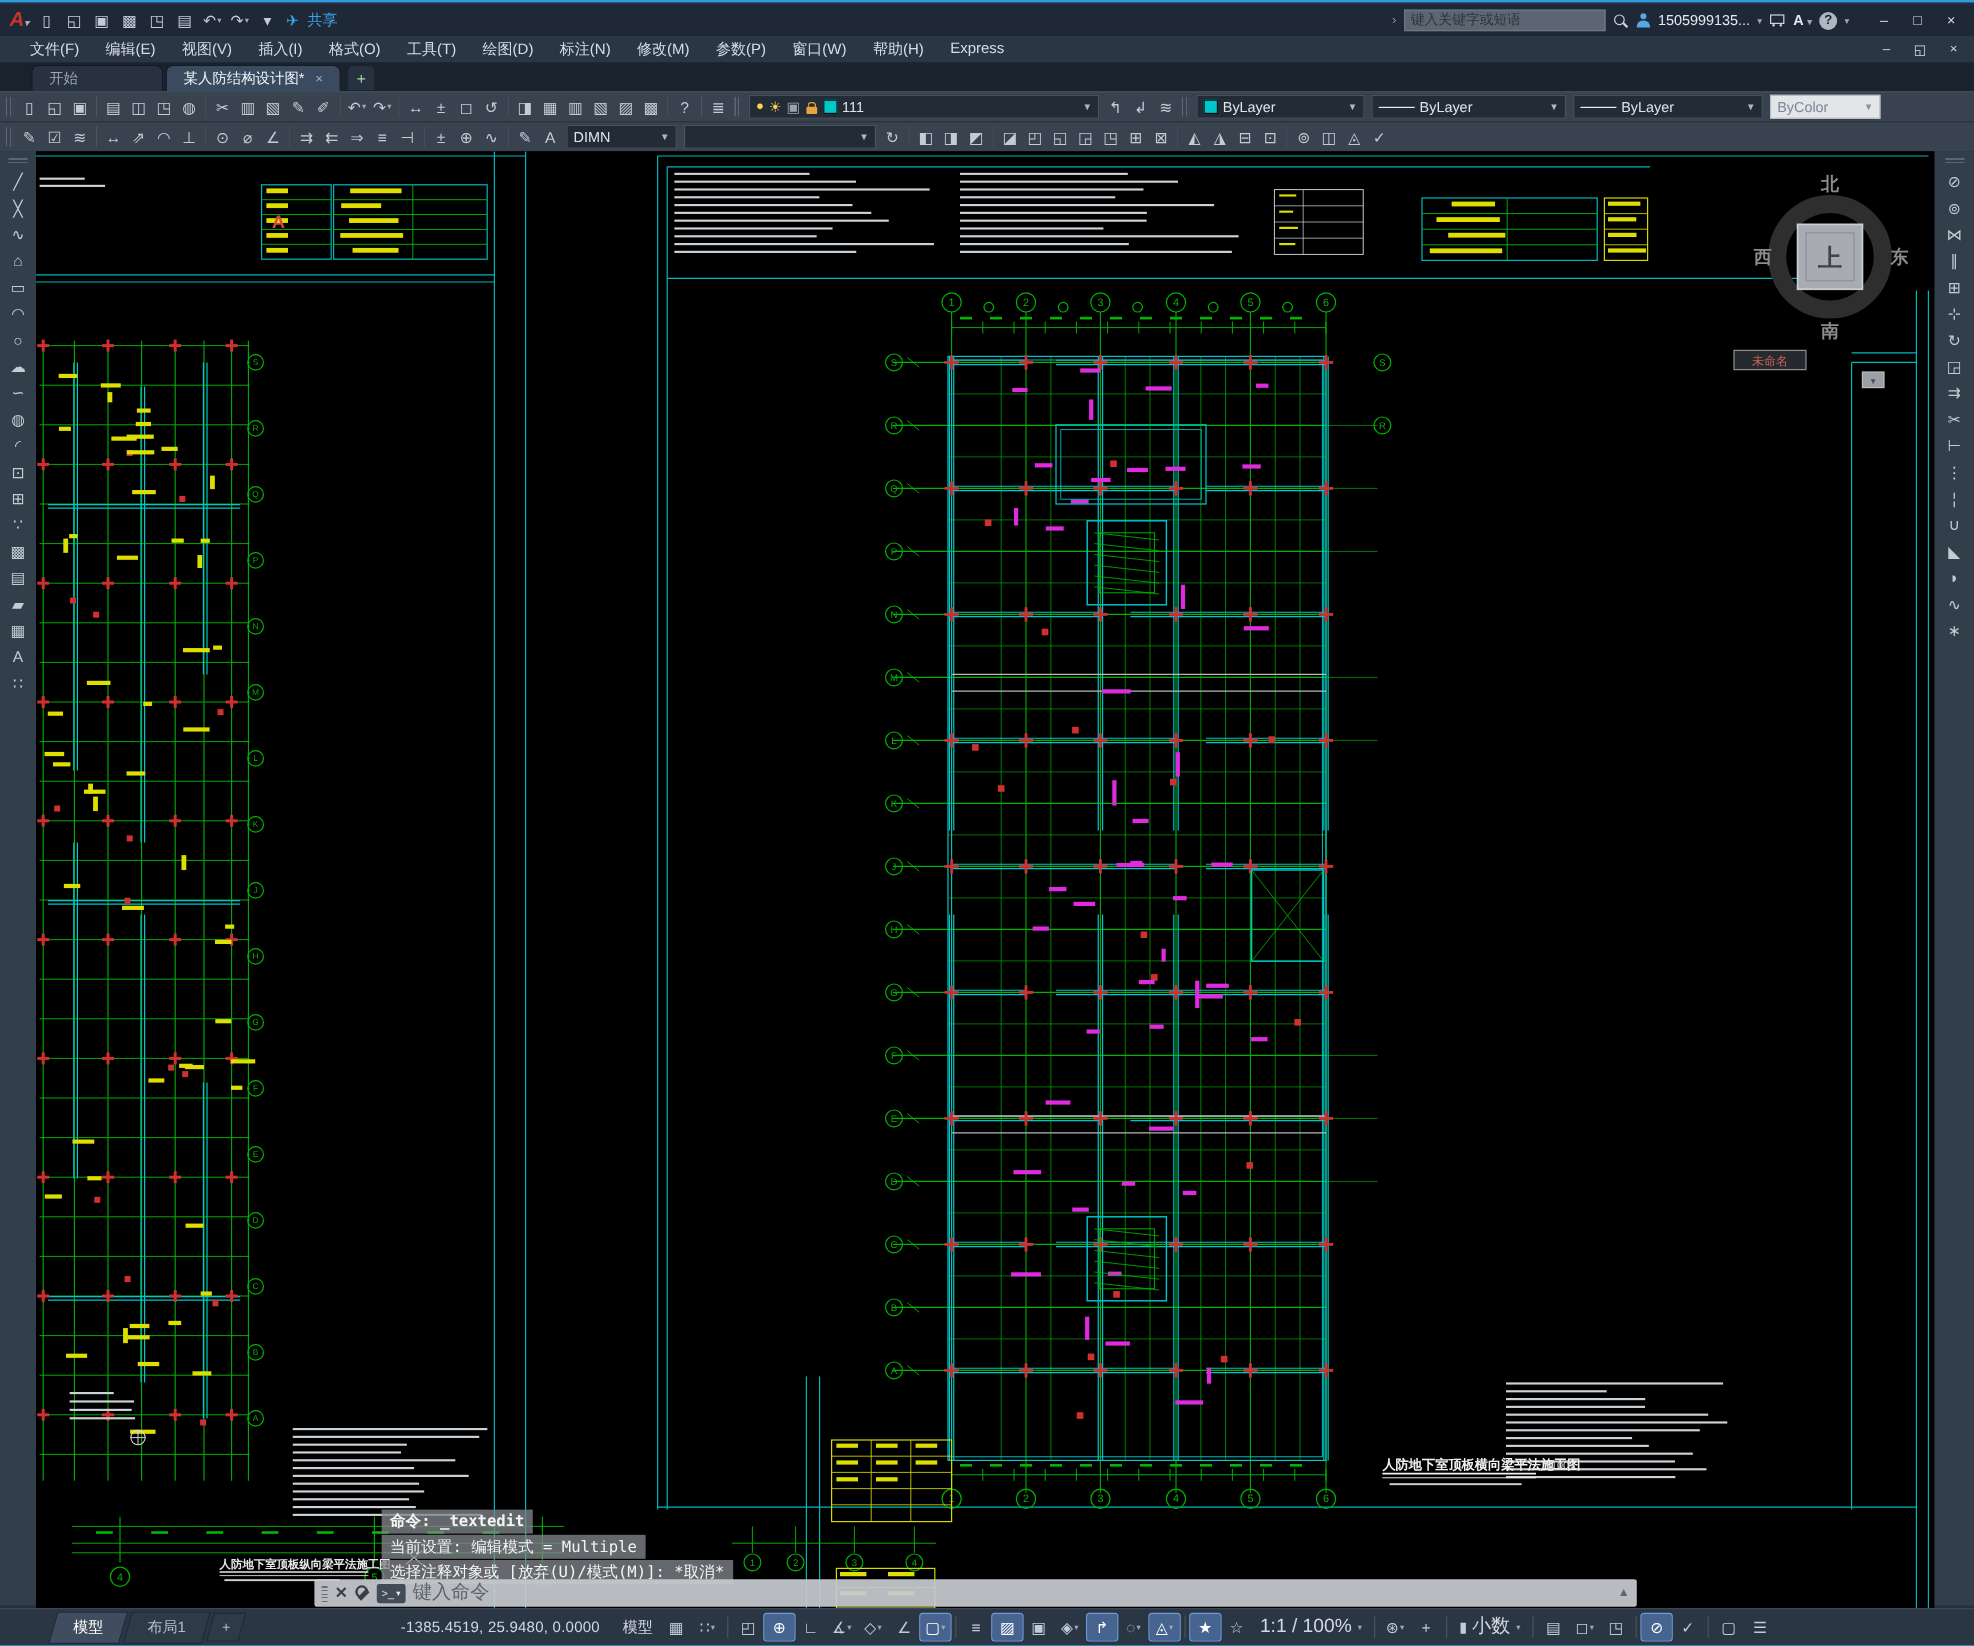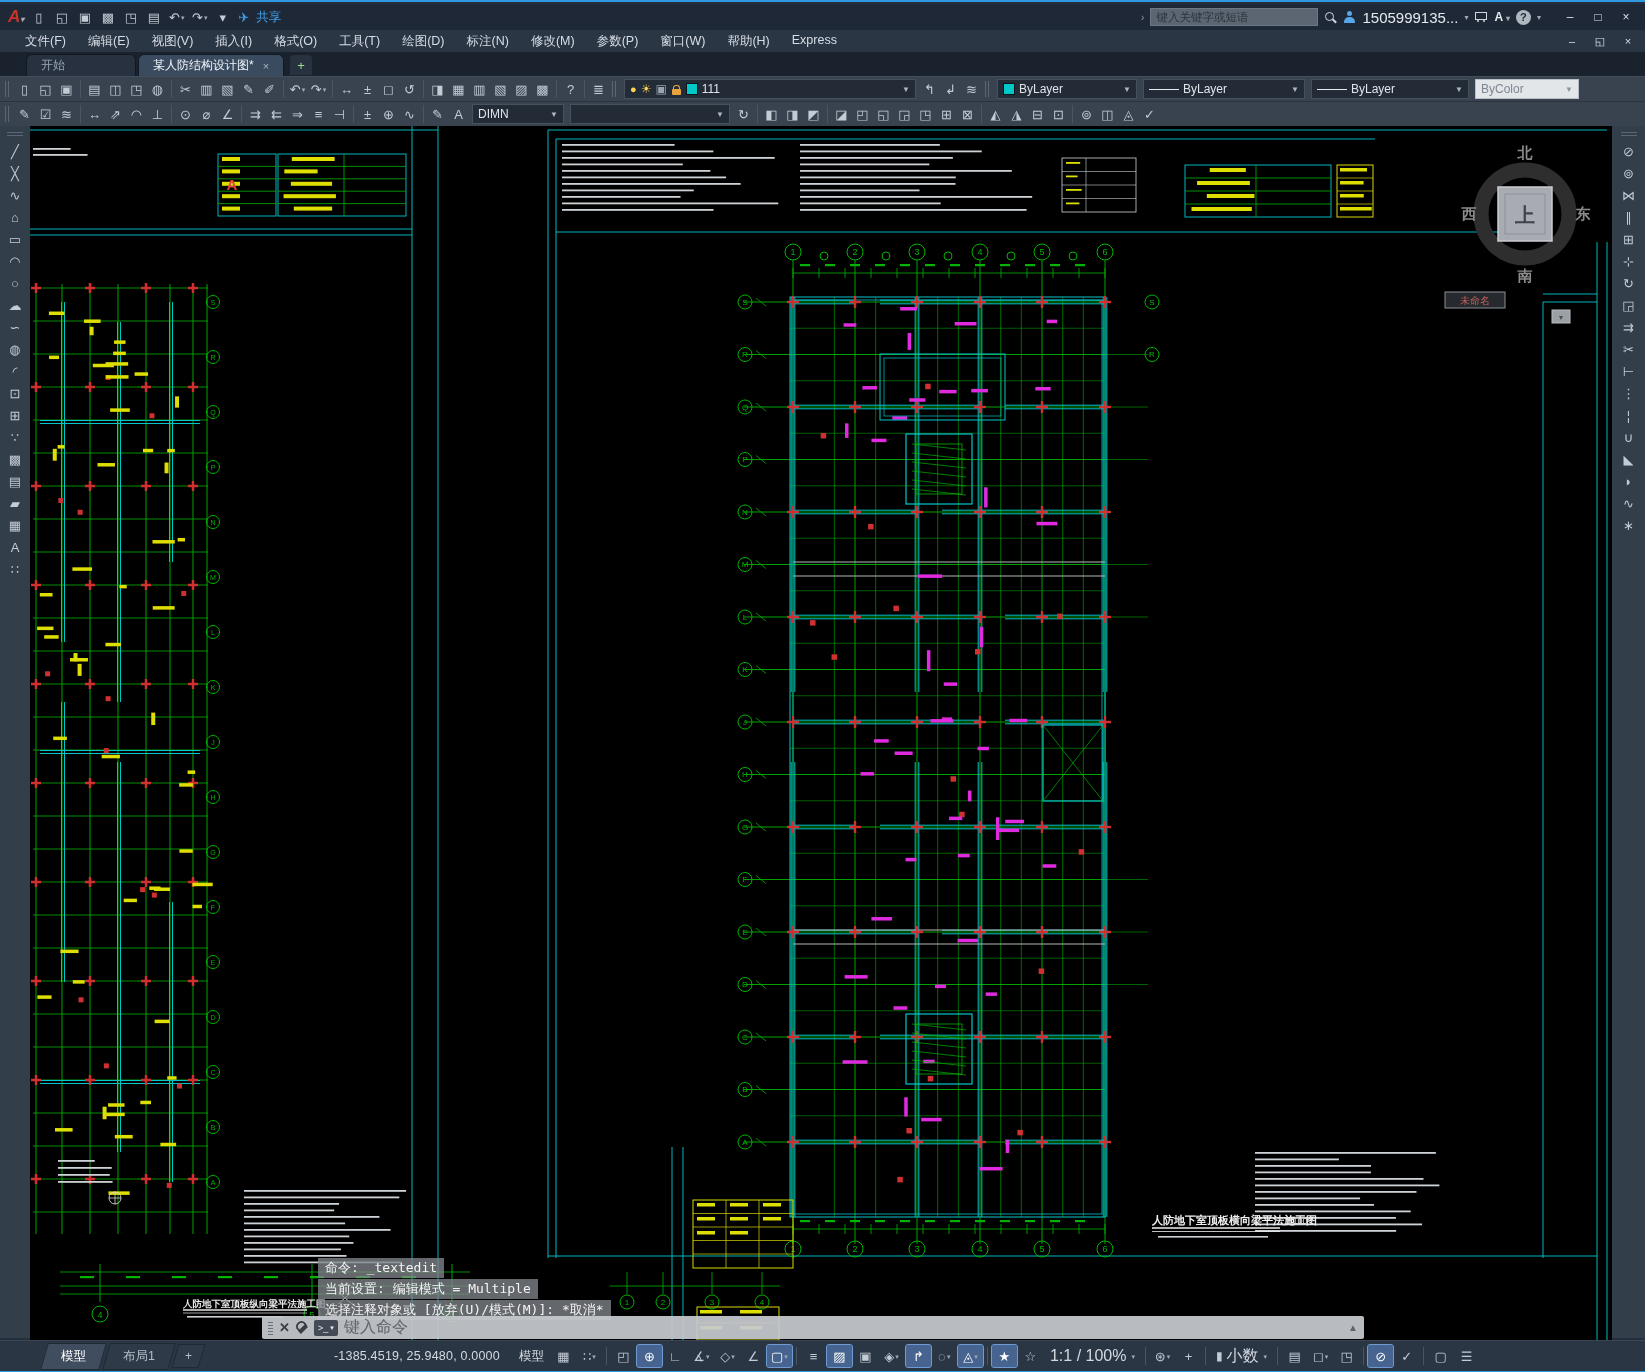--- a/index.html
+++ b/index.html
@@ -16,21 +16,21 @@
     color:#c3cbd5; font-size:13px; line-height:1; cursor:default; border-radius:2px; }
   .icon .caret { font-size:7px; margin-left:1px; color:#9fa8b3; }
   .icon.active { background:#46648f; outline:1px solid #6f9bd4; color:#fff; }
   .share-lbl { color:#3f9fe8; margin-left:2px; font-size:12.5px; }
   .title-center { position:absolute; left:0; right:0; text-align:center; font-size:12.5px; color:#e8edf3; pointer-events:none; }
   .title-center b { font-weight:normal; margin-left:14px; }
   .tb-right { margin-left:auto; display:flex; align-items:center; gap:6px; padding-right:6px; }
   .searchbox { width:168px; height:18px; background:#5c6672; border:1px solid #6d7884; color:#262c33;
     font-size:11.5px; padding:0 5px; }
   .searchbox::placeholder { color:#2c333c; opacity:1; }
-  .acct { color:#e4e9ef; font-size:15px; }
+  .acct { color:#e4e9ef; font-size:12px; }
   .winbtns { display:flex; gap:2px; margin-left:10px; }
   .winbtn { width:26px; height:20px; display:flex; align-items:center; justify-content:center; color:#d9dee5; font-size:12px; }
 
   
   .i-mag { width:13px; height:13px; position:relative; display:inline-block; }
   .i-mag::before { content:""; position:absolute; width:7px; height:7px; border:1.6px solid #cfd6de; border-radius:50%; left:1px; top:1px; }
   .i-mag::after { content:""; position:absolute; width:5px; height:1.7px; background:#cfd6de; transform:rotate(45deg); left:8px; top:9px; }
   .i-person { width:13px; height:13px; position:relative; display:inline-block; }
   .i-person::before { content:""; position:absolute; width:5px; height:5px; border-radius:50%; background:#57a7e8; left:4px; top:0; }
   .i-person::after { content:""; position:absolute; width:11px; height:6px; border-radius:5px 5px 0 0; background:#57a7e8; left:1px; top:6px; }
@@ -252,21 +252,21 @@
     <div class="combo" style="width:162px">
       <span class="lt-line"></span>
       <span>ByLayer</span>
       <span class="caret">▼</span>
     </div>
     <div class="combo" style="width:158px">
       <span class="lt-line" style="border-top-width:1px"></span>
       <span>ByLayer</span>
       <span class="caret">▼</span>
     </div>
-    <div class="combo disabled" style="width:104px">
+    <div class="combo disabled" style="width:92px">
       <span>ByColor</span>
       <span class="caret">▼</span>
     </div>
   </div>
 
   <div class="toolrow toolrow2">
     <span class="grip"></span>
     <span style="display:flex;align-items:center">
         <span class="icon">✎</span>
         <span class="icon">☑</span>
@@ -1344,16 +1344,16 @@
         <span class="sep"></span>
         <span class="icon active">⊘</span>
         <span class="icon">✓</span>
         <span class="sep"></span>
         <span class="icon">▢</span>
         <span class="icon">☰</span>
       </span>
   </div>
   <div class="bluestrip"></div>
 
-<div class="chip" style="top: 1256px;">命令: _textedit</div>
+<div class="chip" style="top: 1256px; font-weight: bold;">命令: _textedit</div>
     <div class="chip" style="top: 1277px;">当前设置: 编辑模式 = Multiple</div>
     <div class="chip" style="top: 1298px;">选择注释对象或 [放弃(U)/模式(M)]: *取消*</div>
   </div>
 
 </body></html>

